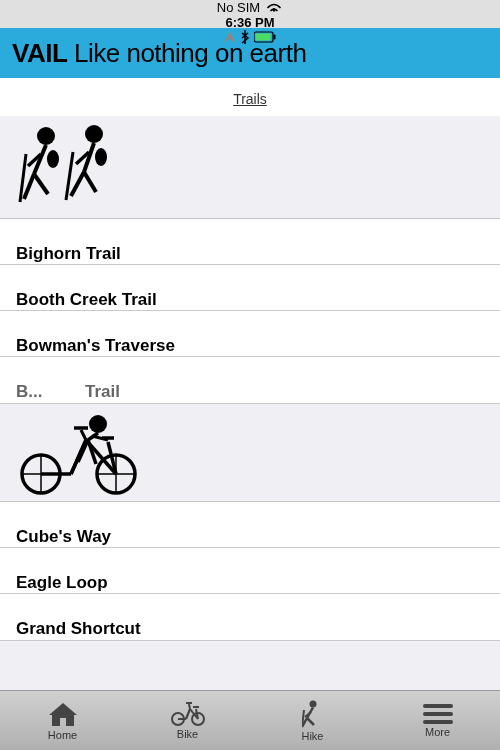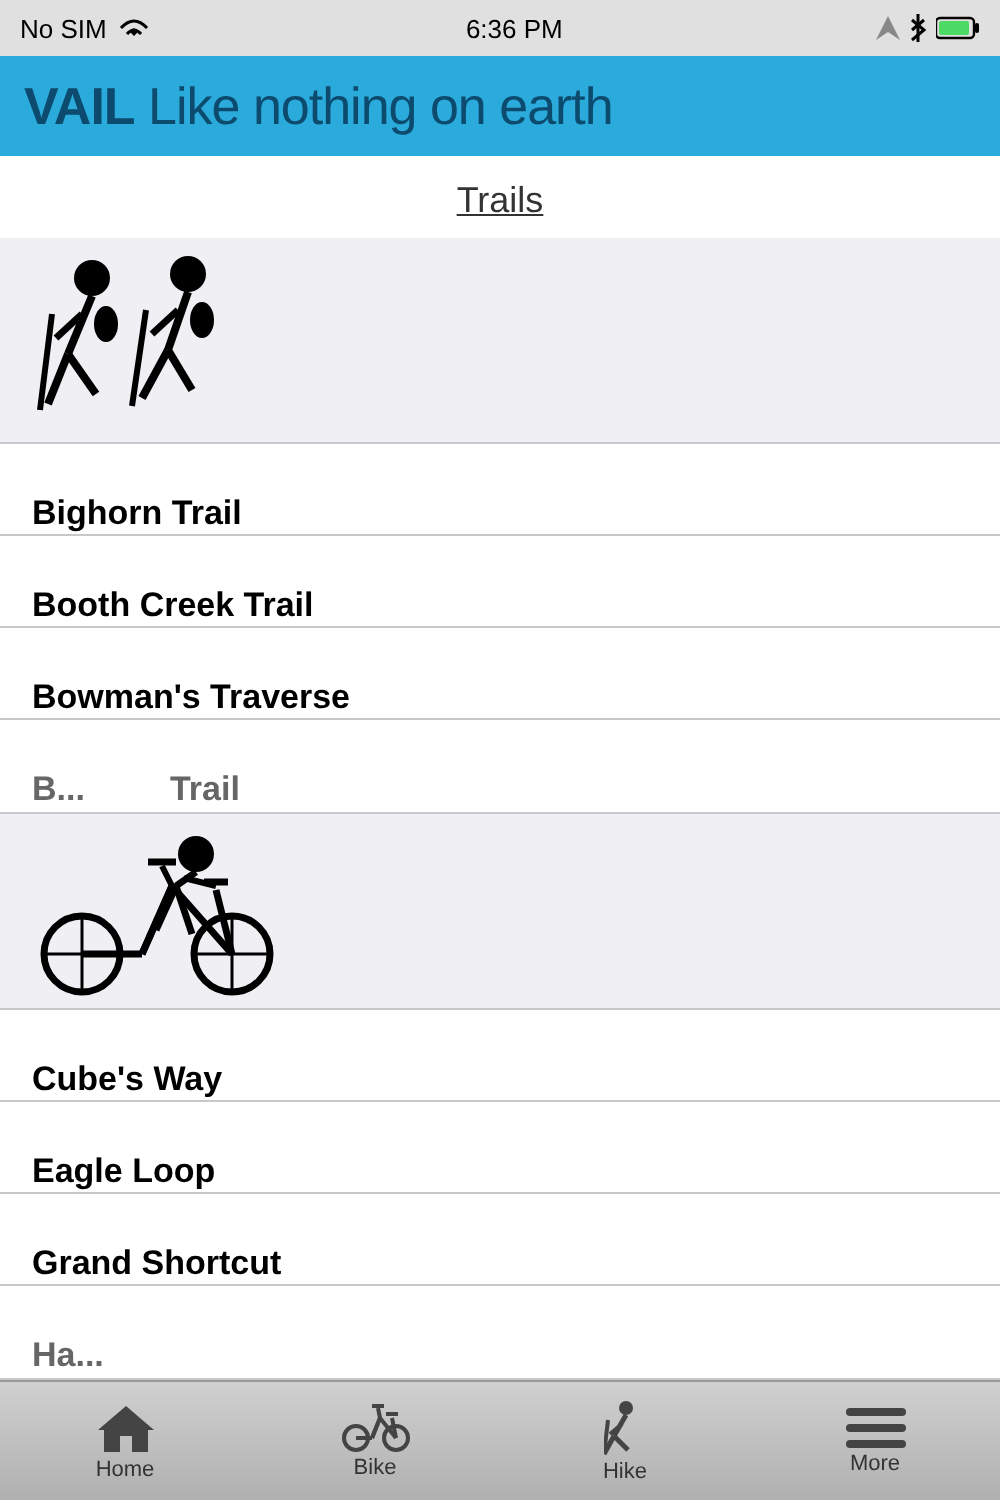--- a/index.html
+++ b/index.html
@@ -15,51 +15,52 @@
     
     #status-bar {
       display: flex;
       justify-content: space-between;
       align-items: center;
       background: #e0e0e0;
       height: 28px;
       padding: 0 10px;
       font-size: 13px;
       font-weight: 500;
+      flex-direction: column;
     }
     .status-left { display: flex; align-items: center; gap: 5px; }
-    .status-center { font-weight: 400; }
+    .status-center { font-weight: 700; }
     .status-right { display: flex; align-items: center; gap: 4px; }
 
     
     #header {
       background: #2aabdc;
       height: 50px;
       display: flex;
       align-items: center;
       padding: 0 12px;
     }
     #header-title {
       font-size: 26px;
-      color: #0c4a6e;
+      color: #000000;
       font-weight: 400;
       letter-spacing: -0.5px;
     }
     #header-title .vail {
       font-weight: 800;
     }
 
     
     #page-title-bar {
       text-align: center;
       padding: 12px 0 8px;
       background: #fff;
     }
     #page-title-bar span {
-      font-size: 18px;
+      font-size: 14px;
       color: #333;
       text-decoration: underline;
     }
 
     
     #content {
       height: calc(750px - 28px - 50px - 60px);
       overflow: hidden;
       background: #efeff4;
     }
@@ -267,23 +268,20 @@
 
   <div class="trail-list">
     <div class="trail-item">
       <span>Cube's Way</span>
     </div>
     <div class="trail-item">
       <span>Eagle Loop</span>
     </div>
     <div class="trail-item">
       <span>Grand Shortcut</span>
-    </div>
-    <div class="trail-item truncated">
-      <span style="color:#666;font-weight:700;font-size:17px;">Ha...</span>
     </div>
   </div>
 
 </div>
 
 <div id="tab-bar">
 
   <div class="tab-item">
     <svg width="30" height="26" viewBox="0 0 30 26">
       <polygon points="15,2 1,14 4,14 4,25 12,25 12,17 18,17 18,25 26,25 26,14 29,14" fill="#444"></polygon>

